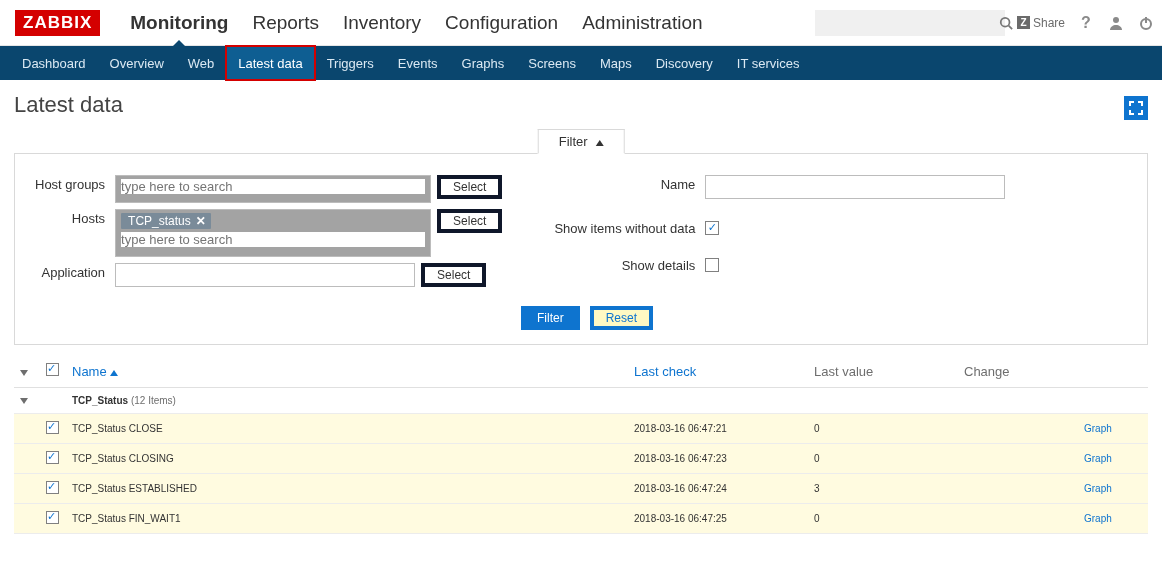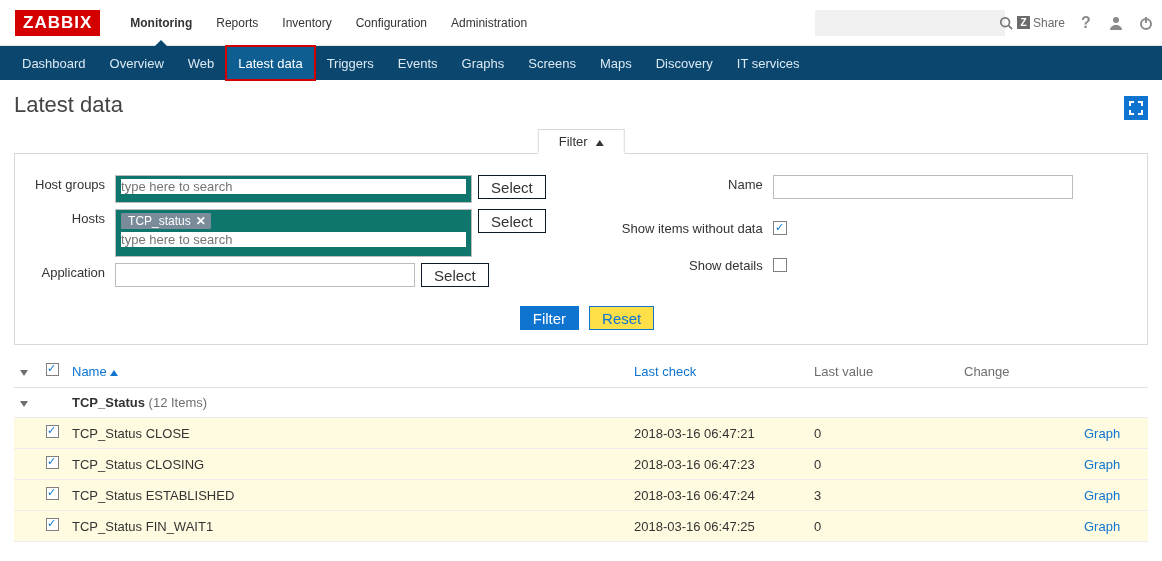--- a/index.html
+++ b/index.html
@@ -2,21 +2,21 @@
 <html><head>
 <meta charset="utf-8">
 <style>
   * { box-sizing: border-box; margin: 0; padding: 0; }
   body { font-family: Arial, "Helvetica Neue", Helvetica, sans-serif; font-size: 13px; color: #1f2c33; background: #fff; }
 
   
   .top-header { display: flex; align-items: center; height: 46px; padding: 0 7px 0 15px; border-bottom: 1px solid #e6e6e6; background: #fff; }
   .logo { background: #d40000; color: #fff; font-weight: 700; letter-spacing: 1px; font-size: 17px; padding: 3px 8px; margin-right: 18px; }
   .top-tabs { display: flex; align-items: flex-end; height: 46px; }
-  .top-tab { color: #343434; padding: 0 12px; height: 46px; line-height: 46px; cursor: pointer; position: relative; font-size: 12px; }
+  .top-tab { color: #343434; padding: 0 12px; height: 46px; line-height: 46px; cursor: pointer; position: relative; font-size: 19px; }
   .top-tab.active { font-weight: 600; }
   .top-tab.active::after{
     content:""; position:absolute; bottom:-2px; left:50%; transform:translateX(-50%);
     width:0;height:0;border-left:8px solid transparent;border-right:8px solid transparent;border-bottom:8px solid #0a466e;
   }
   .top-right { margin-left: auto; display: flex; align-items: center; gap: 12px; }
   .search-box { width: 190px; height: 26px; background: #f0f0f0; border: none; display: flex; align-items: center; padding: 0 8px; }
   .search-box input { flex:1; background: transparent; border: none; outline: none; font-size: 13px; }
   .icn { color:#5b5b5b; display:inline-flex; align-items:center; justify-content:center; width:18px; height:18px; }
   .share-btn { display:flex; align-items:center; color:#6b6b6b; font-size:12px; gap:3px; cursor:pointer; }
@@ -40,43 +40,43 @@
     position:absolute; top:-25px; left:50%; transform:translateX(-50%);
     border:1px solid #d9d9d9; border-bottom-color:#fff; background:#fff;
     padding:4px 20px; font-size:13px; color:#333; cursor:pointer;
   }
   .filter-tab .tri{display:inline-block;margin-left:4px;width:0;height:0;border-left:4px solid transparent;border-right:4px solid transparent;border-bottom:6px solid #333;}
   
   
   .filter-wrap{margin-top:25px;}
   .filter-wrap{border-top:1px solid #d9d9d9;}
   
-  .filter-grid{display:flex; gap:76px;}
+  .filter-grid{display:flex; gap:52px;}
   .filter-col{display:table;}
   .frow{display:table-row;}
   .flabel{display:table-cell; text-align:right; padding:5px 10px 5px 0; vertical-align:top; color:#333; white-space:nowrap;}
   .fctl{display:table-cell; padding:3px 0;}
-  .multibox{border:1px solid #bcbcbc;width:357px;min-height:28px;padding:3px 5px;background:#0f766e;}
+  .multibox{border:1px solid #bcbcbc;width:316px;min-height:28px;padding:3px 5px;background:#a3a3a3;}
   .multibox input{border:none;outline:none;font-size:13px;width:100%;color:#666;}
   .tag{display:inline-flex;align-items:center;background:#7a8b99;color:#fff;padding:1px 5px 1px 7px;font-size:12px;border-radius:1px;gap:5px;margin-bottom:3px;}
   .tag .x{cursor:pointer;font-weight:bold;}
   .textin{border:1px solid #bcbcbc;height:24px;width:300px;padding:0 6px;font-size:13px;outline:none;}
-  .btn{border:1px solid #0f172a;background:#fff;height:24px;padding:0 12px;font-size:15px;cursor:pointer;color:#333;}
+  .btn{border:4px solid #0f172a;background:#fff;height:24px;padding:0 12px;font-size:12px;cursor:pointer;color:#333;}
   .btn.primary{background:#0e74cf;border-color:#0e74cf;color:#fff;}
-  .btn.outline{border-color:#0e74cf;color:#0e74cf;background:#fde047;}
+  .btn.outline{border-color:#0e74cf;color:#0e74cf;background:#fef9c3;}
   .ckbox{width:14px;height:14px;border:1px solid #808080;display:inline-flex;align-items:center;justify-content:center;background:#fff;vertical-align:middle;}
   .ckbox.checked::after{content:"✓";font-size:11px;color:#0e74cf;line-height:1;}
   .filter-actions{display:flex;gap:10px;justify-content:center;margin-top:16px;}
 
   
   .data-table{width:100%;border-collapse:collapse;margin-top:10px;}
   .data-table th{font-weight:400;color:#0e74cf;text-align:left;padding:8px 6px;border-bottom:1px solid #e0e0e0;font-size:13px;cursor:pointer;}
   .data-table th.muted{color:#6e6e6e;cursor:default;}
   .data-table th .sort-up{display:inline-block;margin-left:3px;width:0;height:0;border-left:4px solid transparent;border-right:4px solid transparent;border-bottom:6px solid #0e74cf;}
-  .data-table td{padding:7px 6px;border-bottom:1px solid #ececec;font-size:13px;color:#333;margin-left:44px;}
+  .data-table td{padding:7px 6px;border-bottom:1px solid #ececec;font-size:10px;color:#333;margin-left:44px;}
   .data-table tr.grp td{background:#fff;font-weight:400;}
   .data-table tr.grp .gname{font-weight:600;}
   .data-table tr.item td{background:#fffbe0;}
   .data-table tr.item:nth-child(even) td{background:#fffbe0;}
   .tri-down{display:inline-block;width:0;height:0;border-left:4px solid transparent;border-right:4px solid transparent;border-top:6px solid #6e6e6e;}
   .link{color:#0e74cf;cursor:pointer;}
   .chk{display:inline-block;width:13px;height:13px;border:1px solid #808080;background:#fff;}
   .chk.on{background:#fff;position:relative;}
   .chk.on::after{content:"✓";position:absolute;top:-2px;left:0;font-size:11px;color:#0e74cf;}
   .col-expand{width:26px;}

